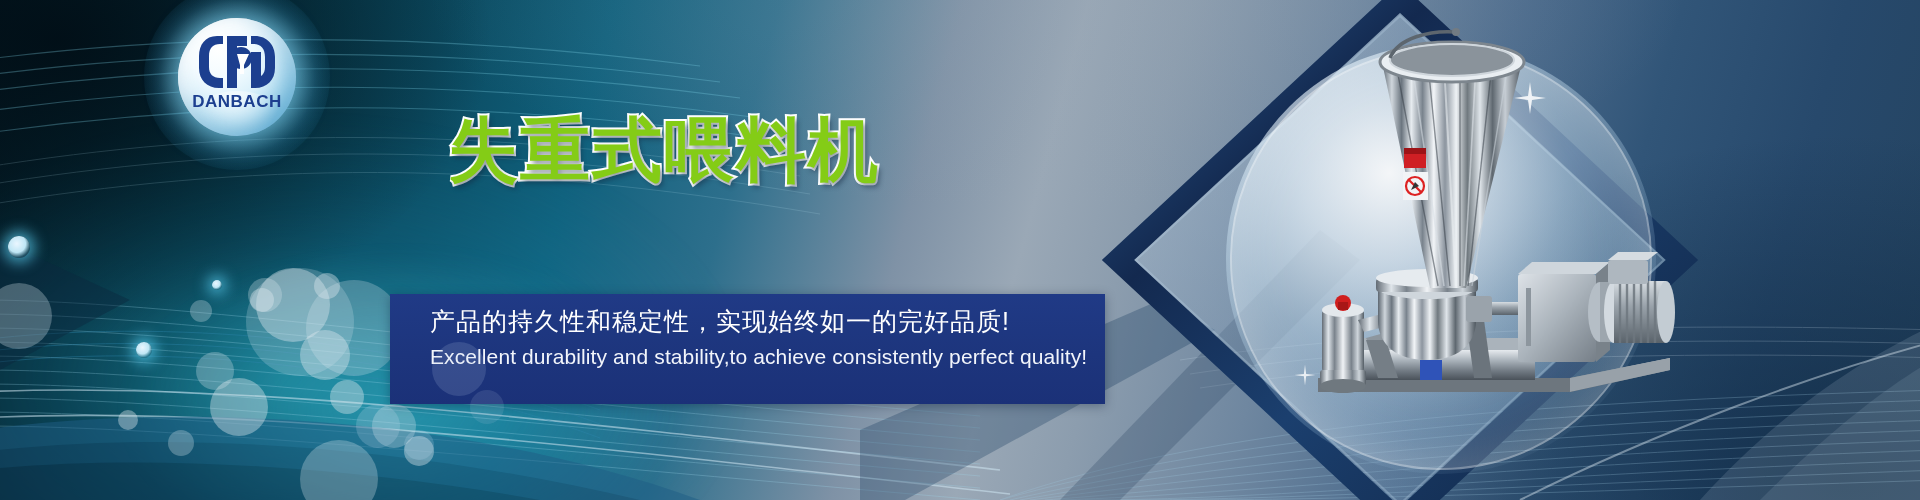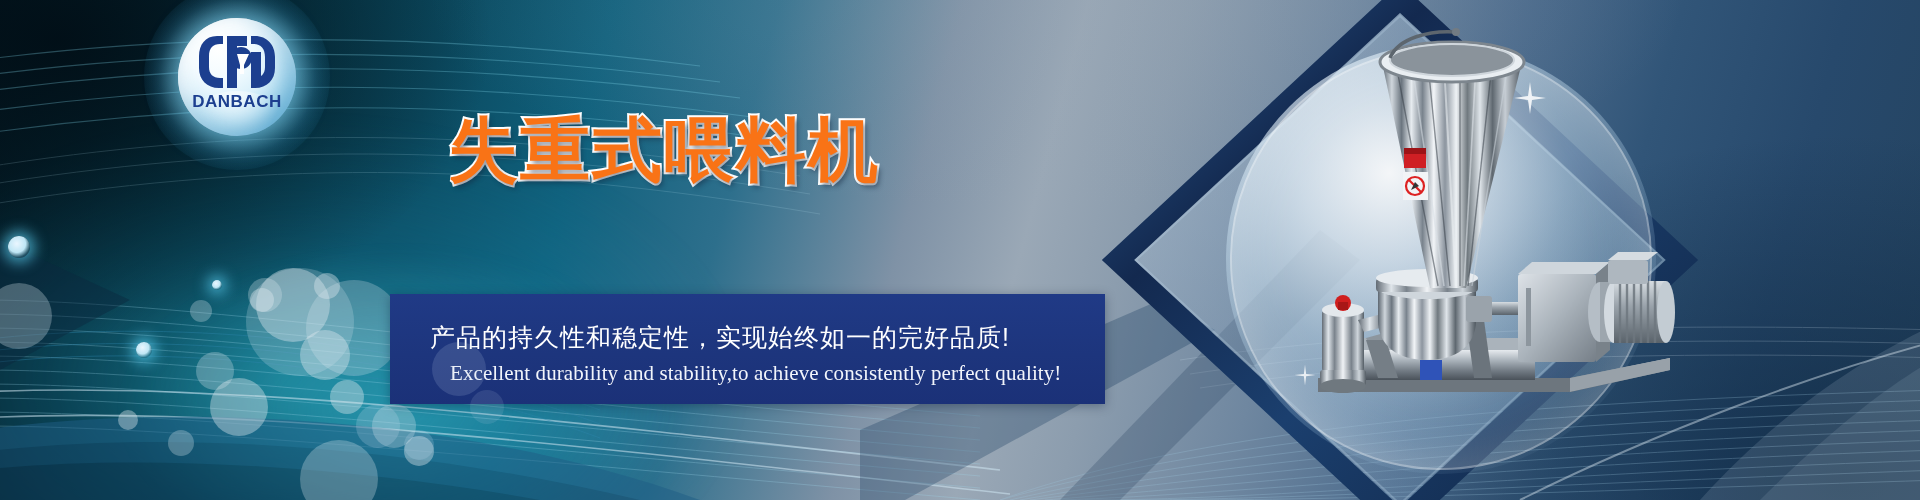--- a/index.html
+++ b/index.html
@@ -119,47 +119,46 @@
   .product{ position:absolute; left:190px; top:60px; width:420px; height:430px; }
 
   
   .title{
     position:absolute; left:448px; top:115px;
     font-family:"Liberation Sans", sans-serif;
     font-weight:bold;
     font-size:70px;
     line-height:1;
     letter-spacing:2px;
-    color:#f97316;
+    color:#84cc16;
     -webkit-text-stroke:4px #ffffff;
     paint-order:stroke fill;
     text-shadow:3px 4px 5px rgba(20,35,60,.45);
     white-space:nowrap;
   }
 
   
   .sub-box{
     position:absolute; left:390px; top:294px;
     width:715px; height:110px;
     background:linear-gradient(180deg,#203a86 0%, #1d357d 55%, #1b3178 100%);
     box-shadow:0 2px 10px rgba(5,20,45,.35);
-    padding:28px 0 0 40px;
+    padding:12px 0 0 40px;
   }
   .sub-cn{
     font-family:"Liberation Sans", sans-serif;
     font-size:25px; font-weight:500; color:#ffffff;
     letter-spacing:1px; line-height:1.2;
     white-space:nowrap;
   }
   .sub-en{
     margin-top:9px;
-    font-family:Liberation Serif, serif;
+    font-family:Liberation Sans, sans-serif;
     font-size:21px; color:#f2f5fb; letter-spacing:.1px;
     white-space:nowrap;
-    margin-left:20px;
   }
 </style>
 </head>
 <body>
 
 <div class="banner">
 
   <div class="bg-base"></div>
   <div class="bg-tealglow"></div>
   <div class="bg-tealglow2"></div>

